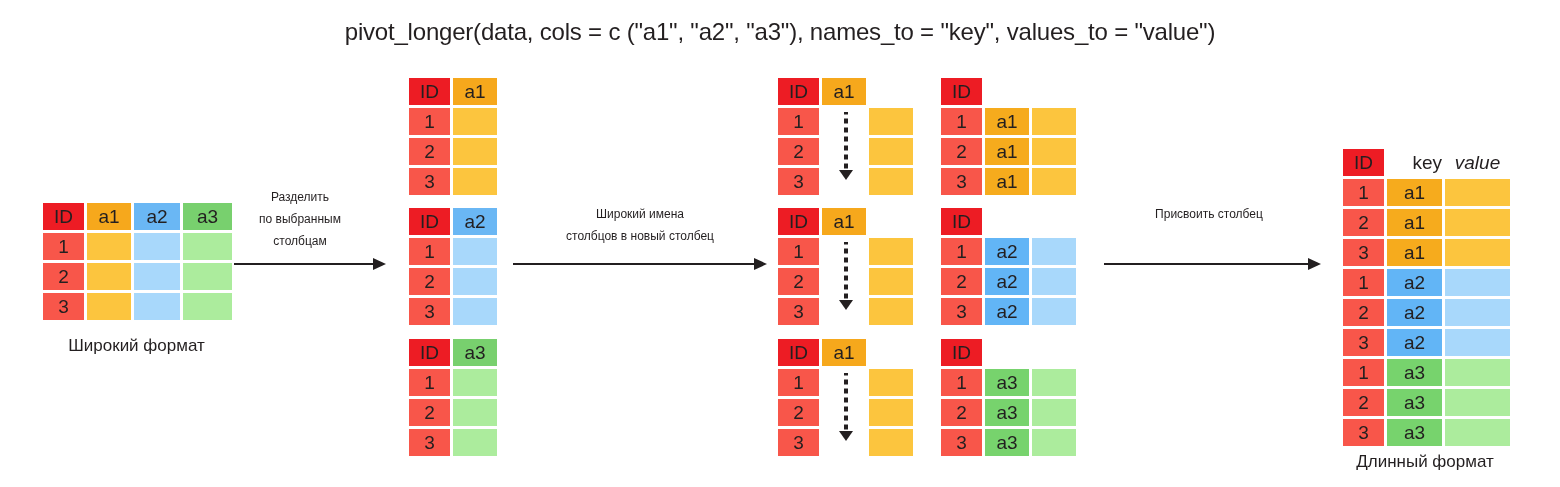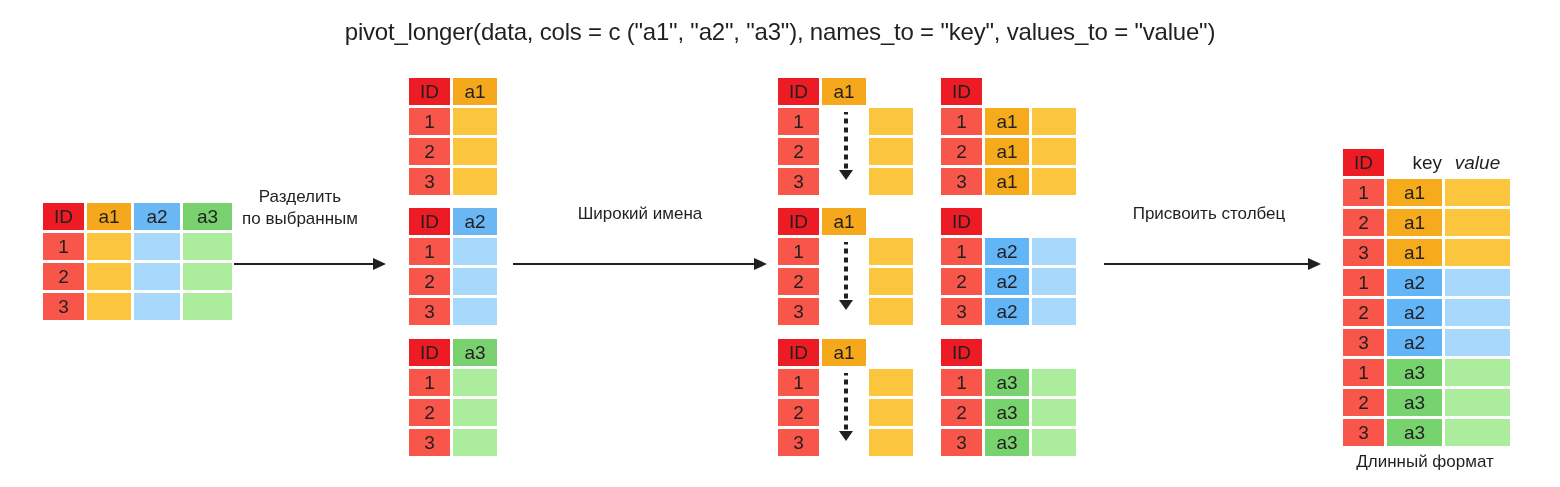--- a/index.html
+++ b/index.html
@@ -58,21 +58,21 @@
     position:absolute;
     font-size:17px;
     color:#231f20;
     text-align:center;
     white-space:nowrap;
   }
 
   
   .steplabel{
     position:absolute;
-    font-size:17px;
+    font-size:12px;
     line-height:22px;
     text-align:center;
     color:#231f20;
   }
   .arrow{
     position:absolute;
     height:12px;
   }
   .arrow .shaft{
     position:absolute;left:0;top:5px;height:2px;background:#231f20;
@@ -126,24 +126,26 @@
       <div class="cell c-a2" style="width:46px;"></div>
       <div class="cell c-a3" style="width:49px;"></div>
     </div>
     <div class="row">
       <div class="cell c-id" style="width:41px;">3</div>
       <div class="cell c-a1" style="width:44px;"></div>
       <div class="cell c-a2" style="width:46px;"></div>
       <div class="cell c-a3" style="width:49px;"></div>
     </div>
   </div>
+  <div class="caption" style="left:0px;top:336px;width:273px;">Широкий формат</div>
 
   <div class="steplabel" style="left:220px;top:186px;width:160px;">
     <div>Разделить</div>
     <div>по выбранным</div>
+    <div>столбцам</div>
   </div>
   <div class="arrow" style="left:234px;top:258px;width:152px;">
     <div class="shaft" style="width:140px;"></div>
     <div class="head" style="left:139px;"></div>
   </div>
 
   <div class="tbl" style="left:409px;top:78px;">
     <div class="row">
       <div class="cell hdr c-id-h" style="width:41px;">ID</div>
       <div class="cell hdr c-a1-h" style="width:44px;">a1</div>
@@ -195,20 +197,21 @@
       <div class="cell c-a3" style="width:44px;"></div>
     </div>
     <div class="row">
       <div class="cell c-id" style="width:41px;">3</div>
       <div class="cell c-a3" style="width:44px;"></div>
     </div>
   </div>
 
   <div class="steplabel" style="left:505px;top:203px;width:270px;">
     <div>Широкий имена</div>
+    <div>столбцов в новый столбец</div>
   </div>
   <div class="arrow" style="left:513px;top:258px;width:255px;">
     <div class="shaft" style="width:242px;"></div>
     <div class="head" style="left:241px;"></div>
   </div>
 
   <div class="tbl" style="left:778px;top:78px;">
     <div class="row">
       <div class="cell hdr c-id-h" style="width:41px;">ID</div>
       <div class="cell hdr c-a1-h" style="width:44px;">a1</div>

